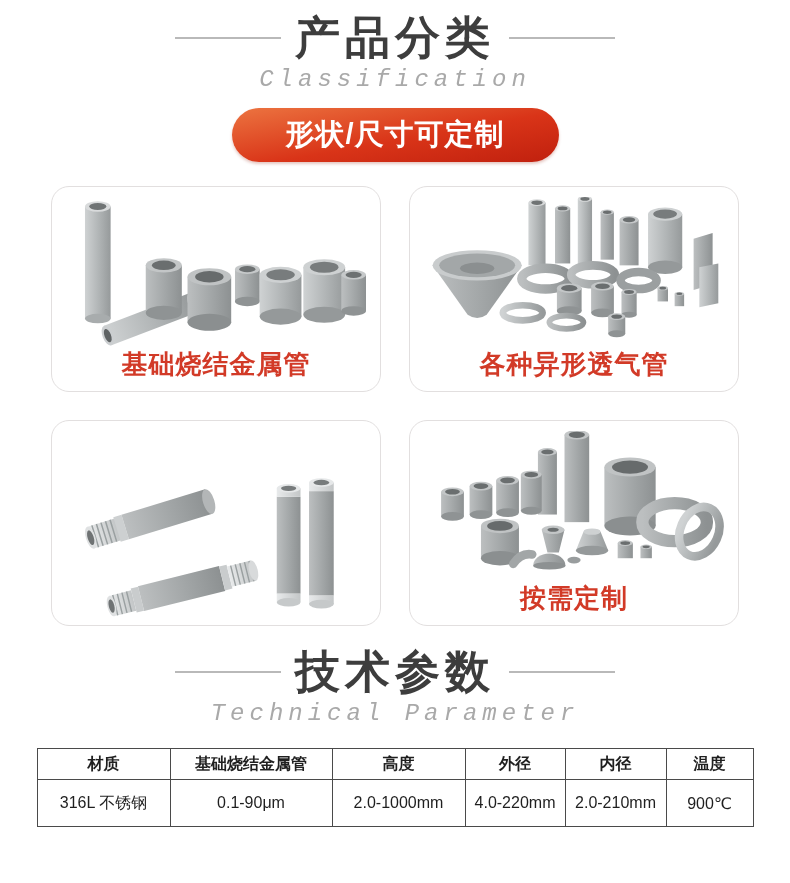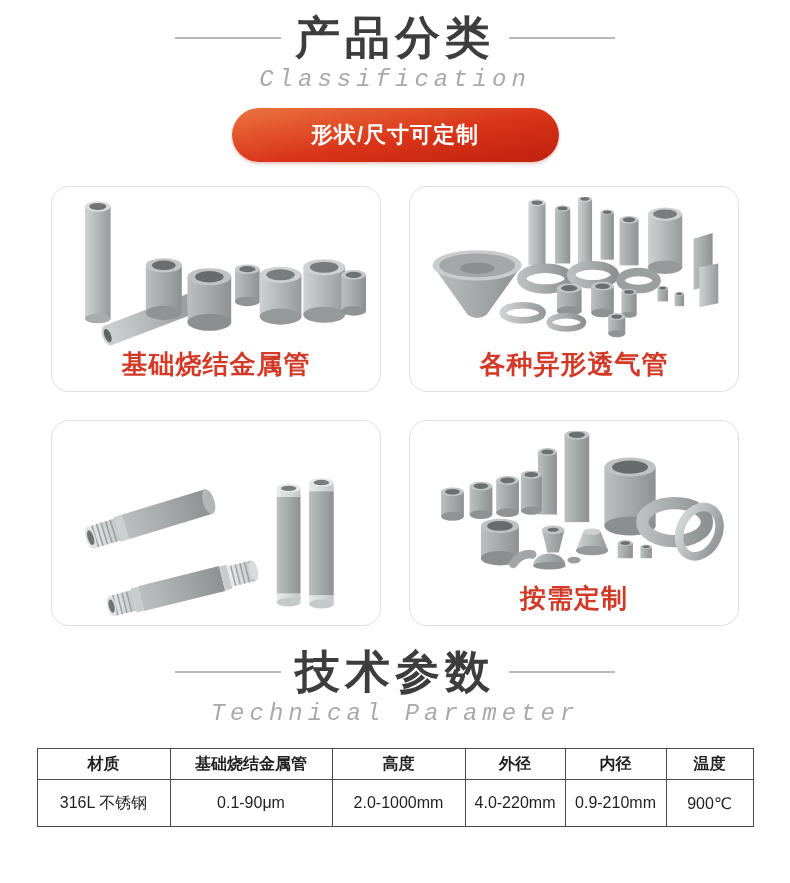--- a/index.html
+++ b/index.html
@@ -27,21 +27,21 @@
     letter-spacing:5px;line-height:48px;white-space:nowrap;
   }
   .section-subtitle{
     margin-top:4px;text-align:center;
     font-family:Liberation Mono, monospace;font-style:italic;
     font-size:24px;color:var(--subtitle_color);letter-spacing:5px;line-height:28px;
   }
   .badge{
     width:327px;height:54px;margin:14px auto 0;border-radius:27px;
     background:linear-gradient(170deg,var(--badge_top) 0%,var(--badge_mid) 55%,var(--badge_bottom) 100%);
-    color:#fff;font-size:22px;font-weight:bold;letter-spacing:1px;
+    color:#fff;font-size:29px;font-weight:bold;letter-spacing:1px;
     display:flex;align-items:center;justify-content:center;
     box-shadow:0 2px 3px rgba(150,30,10,0.25);
   }
   .cards-grid{
     width:688px;margin:24px auto 0;
     display:grid;grid-template-columns:330px 330px;column-gap:28px;row-gap:30px;gap:28px;
   }
   .card{
     margin:0;height:206px;box-sizing:border-box;background:#fff;
     border:1px solid var(--card_border);border-radius:18px;
@@ -344,20 +344,20 @@
           <th>内径</th>
           <th>温度</th>
         </tr>
       </thead>
       <tbody>
         <tr>
           <td>316L 不锈钢</td>
           <td>0.1-90μm</td>
           <td>2.0-1000mm</td>
           <td>4.0-220mm</td>
-          <td>0.9-210mm</td>
+          <td>2.0-210mm</td>
           <td>900℃</td>
         </tr>
       </tbody>
     </table>
   </div>
 
 </div>
 
 </body></html>

